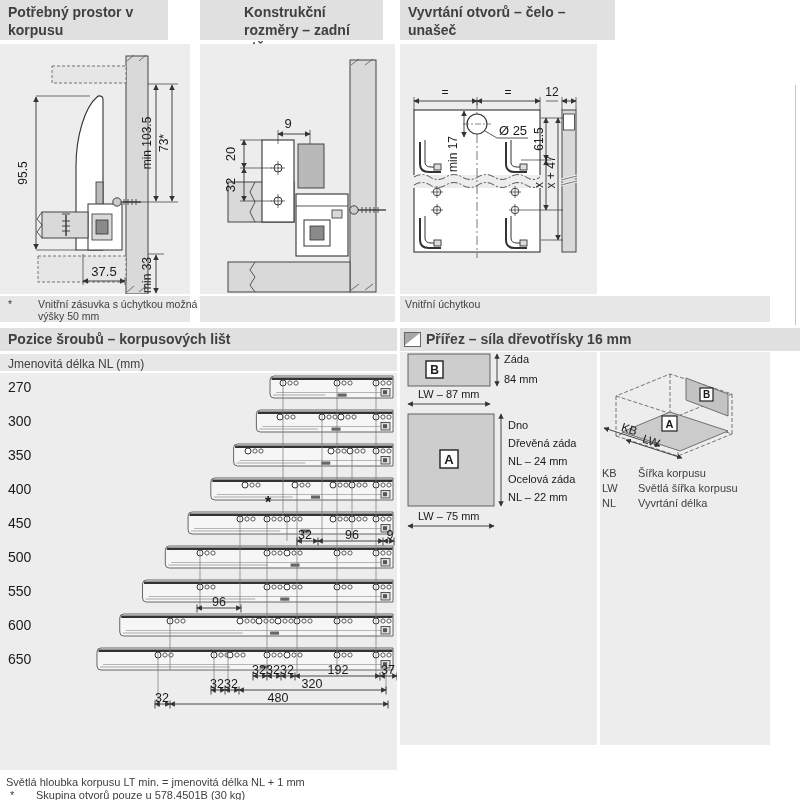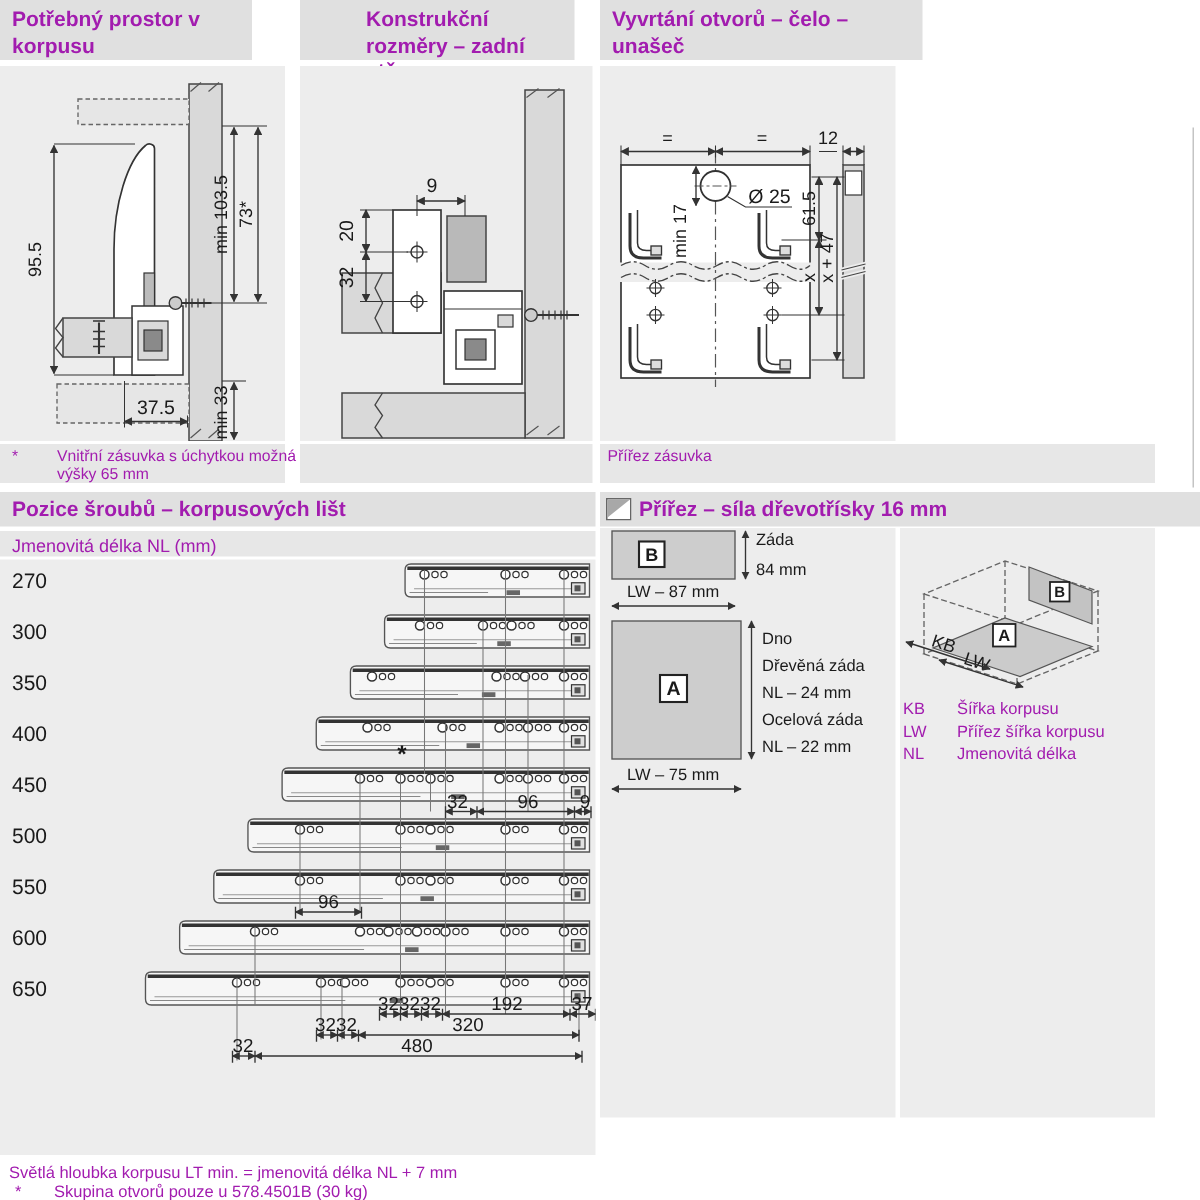--- a/index.html
+++ b/index.html
@@ -1,17 +1,17 @@
 <!DOCTYPE html>
 <html><head>
 <meta charset="utf-8">
 <style>
   html,body{margin:0;padding:0;background:#fff;}
   #page{position:relative;width:800px;height:800px;background:#fff;overflow:hidden;
-        font-family:"Liberation Sans",sans-serif;color:#a21caf;}
+        font-family:"Liberation Sans",sans-serif;color:#404040;}
   .abs{position:absolute;}
   .titlebar{background:#e0e0e0;font-weight:bold;font-size:14px;line-height:1.25;
             padding:4px 0 0 8px;box-sizing:border-box;}
   .panelbg{background:#ededed;}
   .footbar{background:#e7e7e7;font-size:10.5px;line-height:1.25;box-sizing:border-box;}
   .subbar{background:#e7e7e7;font-size:12px;padding:3px 0 0 8px;box-sizing:border-box;}
   .ftext{position:absolute;font-size:10.5px;white-space:nowrap;}
   svg text{font-family:"Liberation Sans",sans-serif;fill:#1a1a1a;}
   .dim{font-size:12px;}
   .legrow{display:flex;font-size:11px;line-height:15px;}
@@ -72,21 +72,21 @@
     </g>
     <text class="dim" transform="rotate(-90 27 129)" x="27" y="129" text-anchor="middle" font-size="13">95.5</text>
     <text transform="rotate(-90 151 99)" x="151" y="99" text-anchor="middle" font-size="12">min 103.5</text>
     <text transform="rotate(-90 168 99)" x="168" y="99" text-anchor="middle" font-size="12">73*</text>
     <text transform="rotate(-90 151 231)" x="151" y="231" text-anchor="middle" font-size="12">min 33</text>
     <text x="104" y="232" text-anchor="middle" font-size="13">37.5</text>
   </svg>
   <div class="abs footbar" style="left:0;top:296px;width:190px;height:26px;">
     <span class="ftext" style="left:8px;top:2px;">*</span>
     <span class="ftext" style="left:38px;top:2px;">Vnitřní zásuvka s úchytkou možná od</span>
-    <span class="ftext" style="left:38px;top:14px;">výšky 65 mm</span>
+    <span class="ftext" style="left:38px;top:14px;">výšky 50 mm</span>
   </div>
 
   <div class="abs titlebar" style="left:200px;top:0;width:183px;height:40px;padding-left:44px;">Konstrukční rozměry – zadní stěna</div>
   <div class="abs panelbg" style="left:200px;top:44px;width:195px;height:250px;"></div>
   <svg class="abs" style="left:200px;top:44px;" width="195" height="250" viewBox="0 0 195 250">
     <defs>
       <marker id="arrB" viewBox="0 0 10 10" refX="9" refY="5" markerWidth="6.5" markerHeight="6.5" orient="auto-start-reverse">
         <path d="M0,0 L10,5 L0,10 Z" fill="#333"></path>
       </marker>
     </defs>
@@ -224,21 +224,21 @@
       <line x1="141" y1="74" x2="163" y2="74" stroke-width="0.7"></line>
       <line x1="121" y1="116" x2="151" y2="116" stroke-width="0.7"></line>
       <line x1="121" y1="166" x2="163" y2="166" stroke-width="0.7"></line>
       <line x1="141" y1="196" x2="163" y2="196" stroke-width="0.7"></line>
     </g>
     <text transform="rotate(-90 143 95)" x="143" y="95" text-anchor="middle" font-size="12">61.5</text>
     <text transform="rotate(-90 143 141)" x="143" y="141" text-anchor="middle" font-size="12">x</text>
     <text transform="rotate(-90 155 128)" x="155" y="128" text-anchor="middle" font-size="12">x + 47</text>
   </svg>
   <div class="abs footbar" style="left:400px;top:296px;width:370px;height:26px;">
-    <span class="ftext" style="left:5px;top:2px;">Přířez zásuvka</span>
+    <span class="ftext" style="left:5px;top:2px;">Vnitřní úchytkou</span>
   </div>
   <div class="abs" style="left:795px;top:85px;width:1px;height:240px;background:#c4c4c4;"></div>
 
   <div class="abs titlebar" style="left:0;top:328px;width:397px;height:23px;padding-top:3px;">Pozice šroubů – korpusových lišt</div>
   <div class="abs subbar" style="left:0;top:354px;width:397px;height:17px;">Jmenovitá délka NL (mm)</div>
   <div class="abs panelbg" style="left:0;top:373px;width:397px;height:397px;"></div>
   <svg id="pozSvg" class="abs" style="left:0;top:373px;" width="397" height="397" viewBox="0 373 397 397">
     <defs>
       <marker id="arrD" viewBox="0 0 10 10" refX="9" refY="5" markerWidth="6" markerHeight="6" orient="auto-start-reverse">
         <path d="M0,0 L10,5 L0,10 Z" fill="#333"></path>
@@ -545,21 +545,21 @@
           <line x1="170" y1="704" x2="388" y2="704" stroke="#333" stroke-width="0.9" marker-start="url(#arrD)" marker-end="url(#arrD)"></line>
           <line x1="155" y1="700.5" x2="155" y2="708.5" stroke="#333" stroke-width="0.9"></line>
           <line x1="170" y1="700.5" x2="170" y2="708.5" stroke="#333" stroke-width="0.9"></line>
           <line x1="388" y1="700.5" x2="388" y2="708.5" stroke="#333" stroke-width="0.9"></line>
           <text x="162" y="701.5" text-anchor="middle" font-size="12.5" fill="#111">32</text>
           <text x="278" y="701.5" text-anchor="middle" font-size="12.5" fill="#111">480</text>
         </g>
       </g>
     <text id="pozAst" x="268" y="508" font-size="16" font-weight="bold" text-anchor="middle">*</text>
   </svg>
-  <span class="ftext" style="left:6px;top:776px;font-size:11px;">Světlá hloubka korpusu LT min. = jmenovitá délka NL + 7 mm</span>
+  <span class="ftext" style="left:6px;top:776px;font-size:11px;">Světlá hloubka korpusu LT min. = jmenovitá délka NL + 1 mm</span>
   <span class="ftext" style="left:10px;top:789px;font-size:11px;">*</span>
   <span class="ftext" style="left:36px;top:789px;font-size:11px;">Skupina otvorů pouze u 578.4501B (30 kg)</span>
 
   <div class="abs titlebar" style="left:400px;top:328px;width:412px;height:23px;padding:3px 0 0 26px;">
     <svg class="abs" style="left:4px;top:4px;" width="17" height="15" viewBox="0 0 17 15">
       <rect x="0.5" y="0.5" width="16" height="14" fill="#fff" stroke="#666" stroke-width="1"></rect>
       <path d="M1,1 L16,1 L1,13 Z" fill="#a8a8a8"></path>
     </svg>
     <span>Přířez – síla dřevotřísky 16 mm</span>
   </div>
@@ -619,21 +619,21 @@
     <text x="28" y="81" transform="rotate(18 28 81)" text-anchor="middle" font-size="12">KB</text>
   </svg>
 
   <div class="abs" style="left:602px;top:466px;width:166px;">
     <div class="legrow">
       <span class="legkey">KB</span>
       <span>Šířka korpusu</span>
     </div>
     <div class="legrow">
       <span class="legkey">LW</span>
-      <span>Přířez šířka korpusu</span>
+      <span>Světlá šířka korpusu</span>
     </div>
     <div class="legrow">
       <span class="legkey">NL</span>
-      <span>Jmenovitá délka</span>
+      <span>Vyvrtání délka</span>
     </div>
   </div>
 
 </div>
 
 </body></html>

